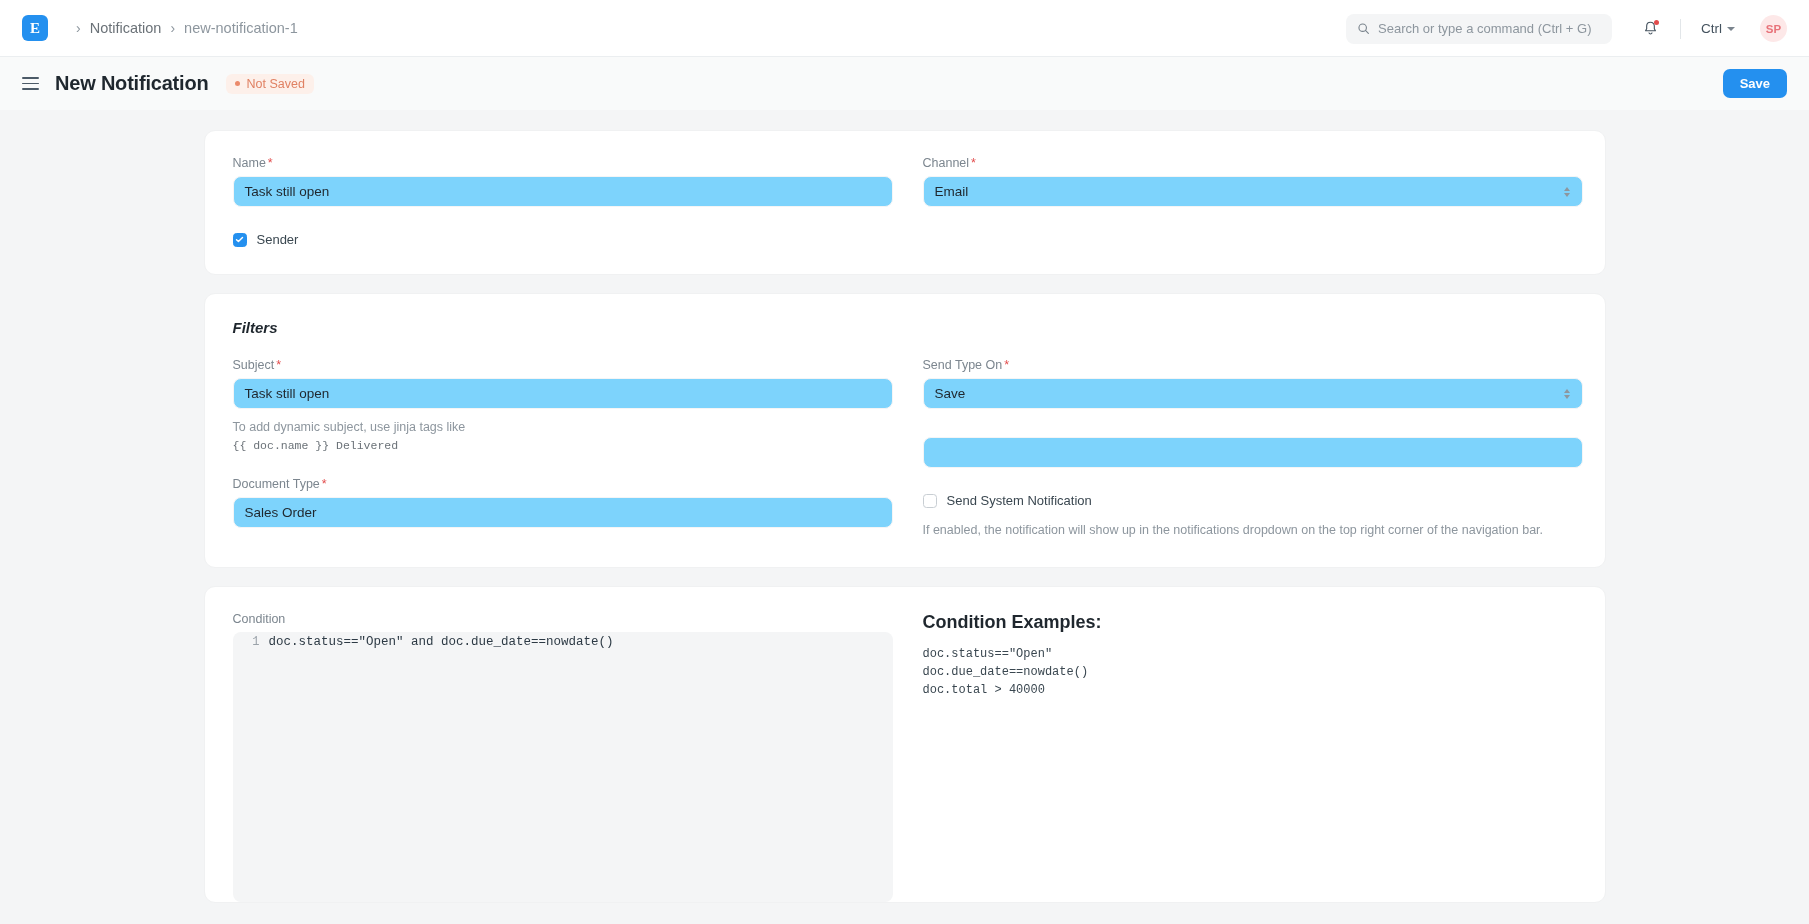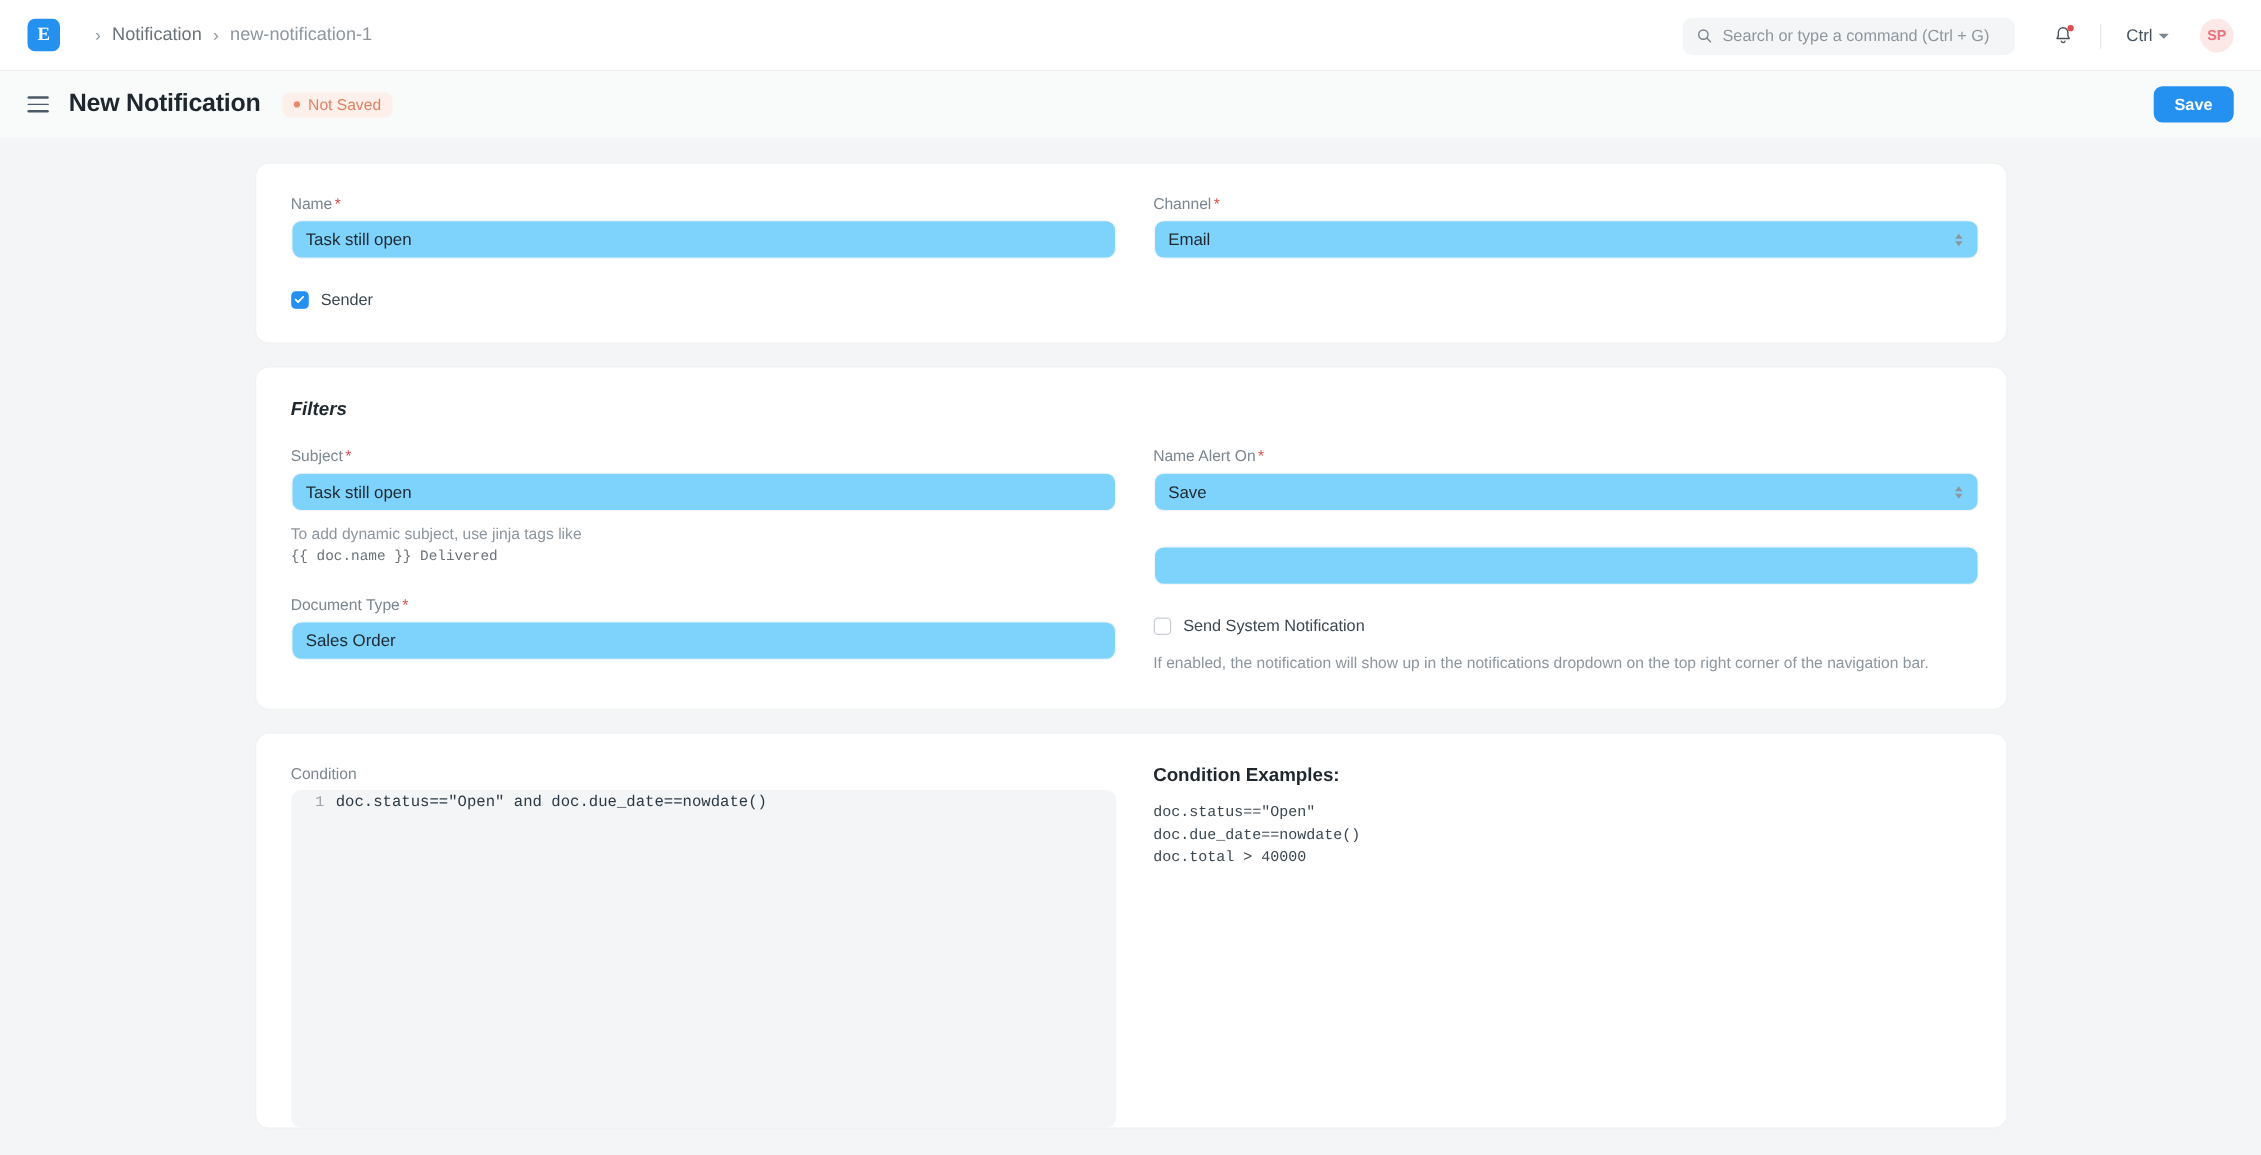--- a/index.html
+++ b/index.html
@@ -149,21 +149,21 @@
     height: 270px; overflow: hidden;
     font-family: "Liberation Mono", monospace; font-size: 12.5px;
   }
   .code-line { display: flex; align-items: flex-start; height: 19px; padding-top: 2px; }
   .gutter {
     width: 36px; flex: 0 0 36px; text-align: right; padding-right: 9px;
     color: #9aa2a9; font-size: 12px; line-height: 17px;
   }
   .code-text { color: #2d3a45; line-height: 17px; white-space: pre; }
 
-  .examples-title { font-size: 15px; font-weight: 700; color: #1f272e; margin-bottom: 12px; }
+  .examples-title { font-size: 18px; font-weight: 700; color: #1f272e; margin-bottom: 12px; }
   .example-line {
     font-family: "Liberation Mono", monospace; font-size: 12px;
     color: #3a4750; line-height: 1.52;
   }
 </style>
 </head>
 <body>
 
 <div class="navbar">
   <div class="logo">
@@ -290,21 +290,21 @@
             <span>Sales Order</span>
           </div>
         </div>
 
       </div>
 
       <div class="col">
 
         <div class="field">
           <label class="field-label">
-            <span>Name Alert On</span><span class="req">*</span>
+            <span>Send Type On</span><span class="req">*</span>
           </label>
           <div class="control">
             <span>Save</span>
             <span class="select-arrows">
               <i class="up"></i>
                 <i class="down"></i>
             </span>
           </div>
         </div>
 

